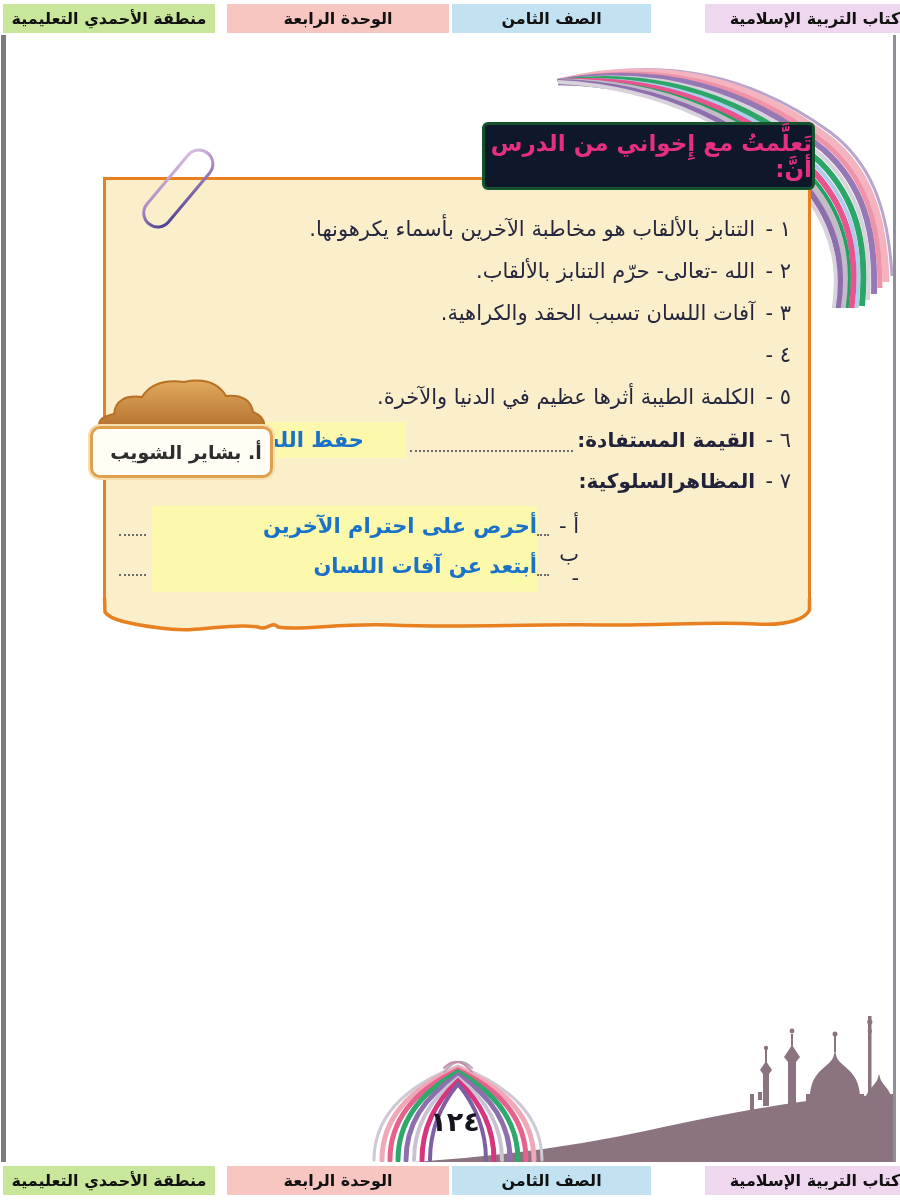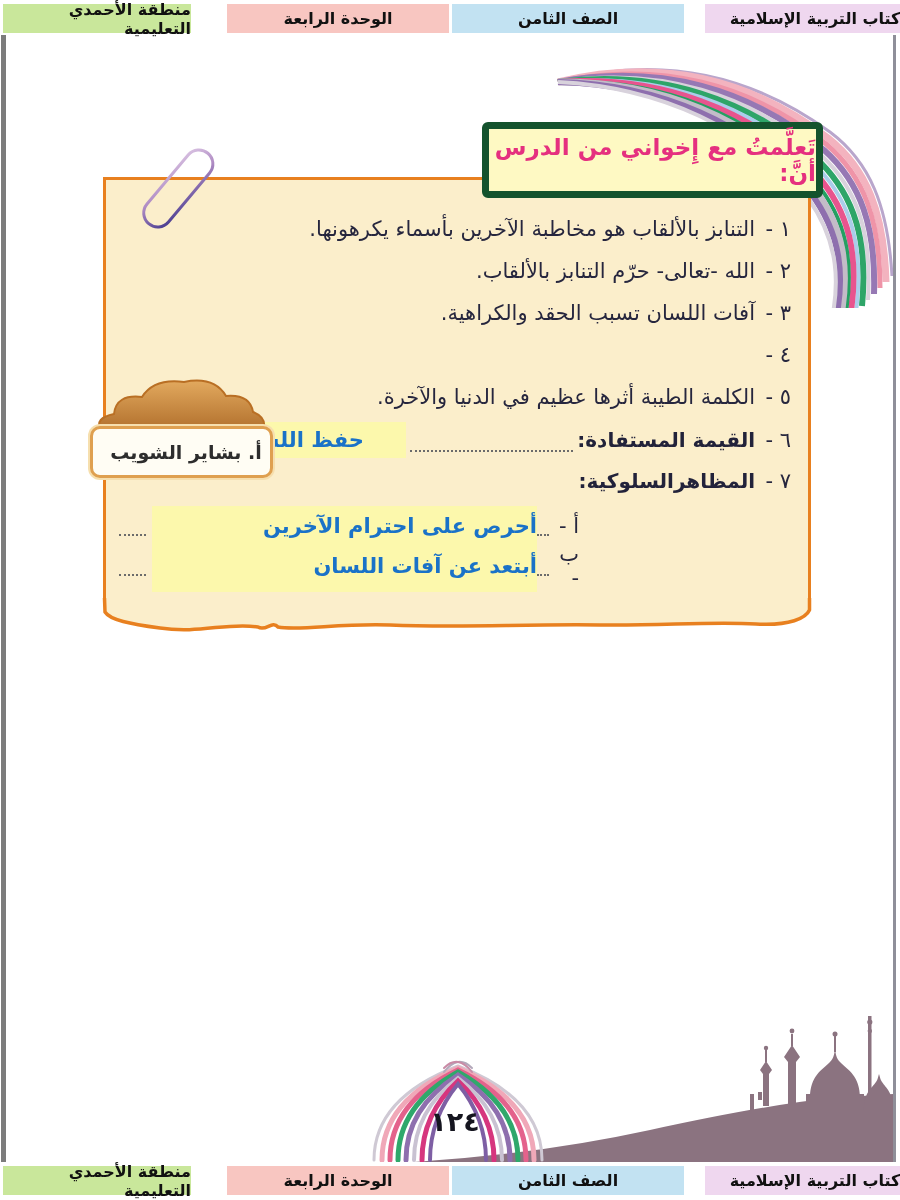--- a/index.html
+++ b/index.html
@@ -7,40 +7,40 @@
     position:relative;width:900px;height:1200px;overflow:hidden;
     background:#ffffff;font-family:"DejaVu Sans",sans-serif;
   }
   
   .tab{
     position:absolute;height:29px;display:flex;align-items:center;justify-content:center;
     font-size:16px;font-weight:bold;color:#111;direction:rtl;
   }
   .tabs-top .tab{top:4px;}
   .tabs-bottom .tab{top:1166px;}
-  .t-green{left:3px;width:188px;background:#c9e79b;}
+  .t-green{left:3px;width:212px;background:#c9e79b;}
   .t-pink{left:227px;width:222px;background:#f8c6c1;}
-  .t-blue{left:452px;width:232px;background:#c2e2f2;}
+  .t-blue{left:452px;width:199px;background:#c2e2f2;}
   .t-lilac{left:705px;width:220px;background:#efd7ef;}
   
   .edge-left{position:absolute;left:1px;top:35px;width:5px;height:1127px;background:#7c7c7c;}
   .edge-right{position:absolute;left:893px;top:35px;width:3px;height:1127px;background:#8f8f99;z-index:6;}
   
   .ribbon-svg{position:absolute;left:540px;top:36px;z-index:0;}
   .clip-svg{position:absolute;left:122px;top:130px;z-index:5;}
   .mosque-svg{position:absolute;left:0px;top:1010px;z-index:1;}
   .arch-svg{position:absolute;left:366px;top:1058px;z-index:2;}
   .page-num{
     position:absolute;left:415px;top:1106px;width:80px;text-align:center;
     font-size:27px;font-weight:bold;color:#15151f;z-index:3;
   }
   
   .title-box{
     position:absolute;left:482px;top:122px;width:327px;height:62px;z-index:3;
-    background:#fef9c3;border:7px solid #14532d;border-radius:6px;
+    background:#0f172a;border:3px solid #14532d;border-radius:6px;
     display:flex;align-items:center;justify-content:center;direction:rtl;
   }
   .title-box span{font-size:23px;font-weight:bold;color:#e5307f;}
   
   .main-box{
     position:absolute;left:103px;top:177px;width:708px;height:424px;z-index:2;
     background:#fbeecb;border:3px solid #e8801f;border-bottom:none;box-sizing:border-box;
   }
   .box-bottom-svg{position:absolute;left:100px;top:598px;z-index:2;}
   .box-inner{

